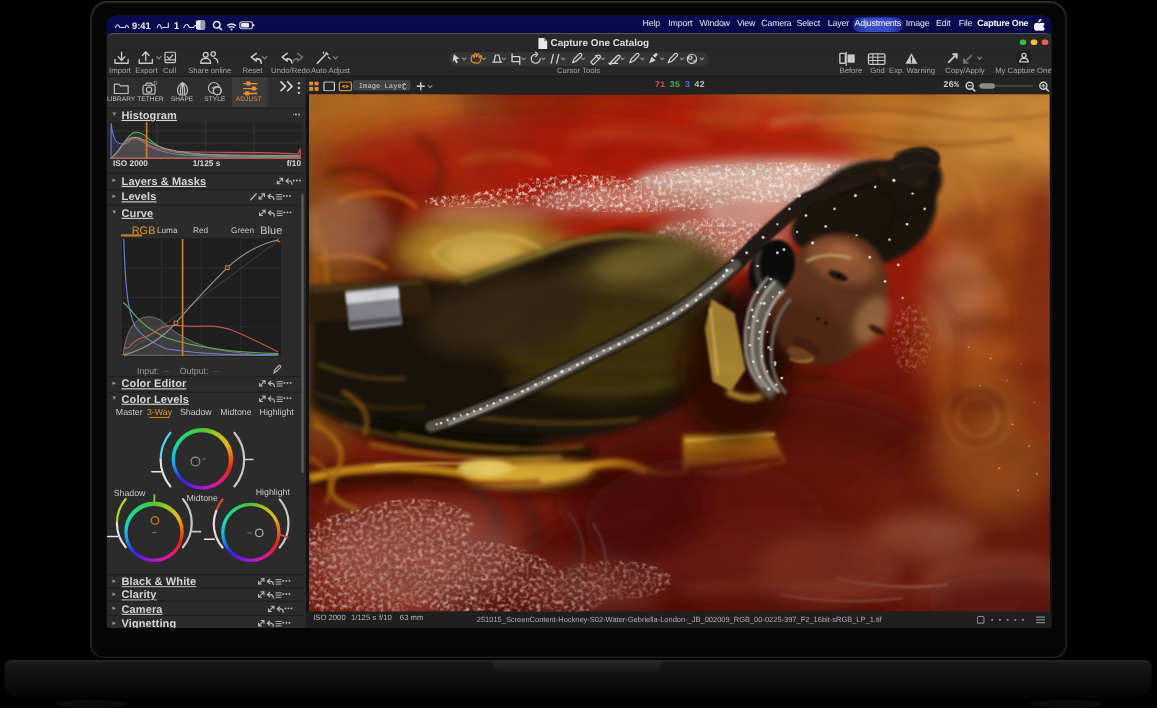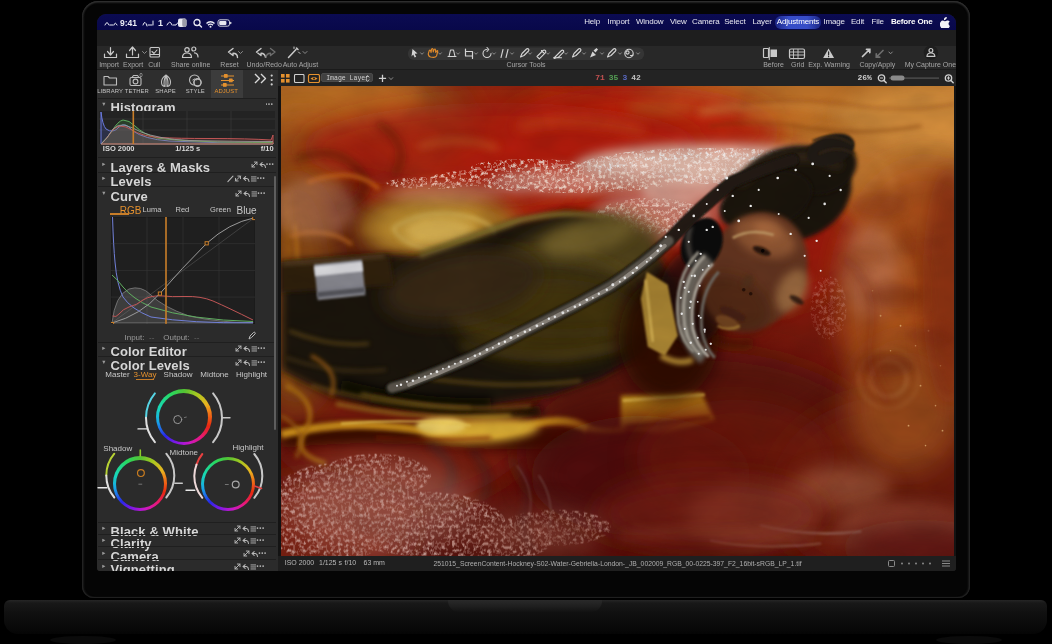--- a/index.html
+++ b/index.html
@@ -31,21 +31,21 @@
 #toolbar{position:absolute;left:0;top:32px;width:859px;height:24px;background:#282828;
   border-bottom:1px solid #1b1b1b;}
 .tlab{position:absolute;font-size:7px;color:#a6a6a6;white-space:nowrap;transform:translateX(-50%);top:15px;}
 
 #tabrow{position:absolute;left:0;top:56px;width:181px;height:27.5px;background:#2e2e2e;}
 #viewtools{position:absolute;left:181px;top:56px;width:678px;height:15.5px;background:#232323;font-family:Liberation Mono, monospace;}
 .ttab{position:absolute;top:0;height:27.5px;text-align:center;font-size:5.9px;letter-spacing:0.1px;color:#c2c2c2;}
 
 #panel{position:absolute;left:0;top:83.5px;width:181px;height:473.5px;background:#2b2b2b;font-size:9px;color:#d2d2d2;}
 .sech{position:absolute;left:1.5px;width:178px;height:13px;border-top:1px solid #1f1f1f;}
-.sech .nm{position:absolute;left:12.5px;top:1.5px;font-size:13px;font-weight:700;color:#d6d6d6;letter-spacing:.1px;}
+.sech .nm{position:absolute;left:12.5px;top:1.5px;font-size:10px;font-weight:700;color:#d6d6d6;letter-spacing:.1px;text-decoration:underline;}
 .sech .chv{position:absolute;left:3.5px;top:1.5px;font-size:7px;color:#9a9a9a;transform:scale(.9);}
 .hicons{position:absolute;top:2.5px;height:9px;display:flex;gap:3.5px;align-items:center;transform:scale(.88);transform-origin:left top;}
 
 #viewer{position:absolute;left:181px;top:71.5px;width:678px;height:470.5px;background:#131313;}
 #photo{position:absolute;left:3px;top:0;width:673.5px;height:470.5px;}
 #statusbar{position:absolute;left:181px;top:542px;width:678px;height:15px;background:#1f1f1f;
   font-size:7px;color:#b9b9b9;}
 .wheel{position:absolute;border-radius:50%;background:conic-gradient(#52c234 0deg,#a8c820 30deg,#e8b520 60deg,#f07818 80deg,#e82810 110deg,#e8187a 140deg,#c818c8 170deg,#7a18e8 200deg,#2828e8 225deg,#18a8e8 260deg,#18d8b8 290deg,#28d860 330deg,#52c234 360deg);}
 .hole{position:absolute;border-radius:50%;background:#2b2b2b;}
 </style>
@@ -84,24 +84,34 @@
       <div class="mi" style="left:553.2px;transform:translateX(-50%)">Window</div>
       <div class="mi" style="left:581.8px;transform:translateX(-50%)">View</div>
       <div class="mi" style="left:609.3px;transform:translateX(-50%)">Camera</div>
       <div class="mi" style="left:638.3px;transform:translateX(-50%)">Select</div>
       <div class="mi" style="left:665.6px;transform:translateX(-50%)">Layer</div>
       <div class="abs" style="left:678px;top:1.5px;width:46px;height:13px;background:linear-gradient(90deg,rgba(62,90,230,0.35),rgba(70,100,240,0.75) 30%,rgba(70,100,240,0.75) 70%,rgba(62,90,230,0.35));border-radius:6px"></div>
       <div class="mi" style="left:701.5px;transform:translateX(-50%);color:#fff">Adjustments</div>
       <div class="mi" style="left:737.7px;transform:translateX(-50%)">Image</div>
       <div class="mi" style="left:761px;transform:translateX(-50%)">Edit</div>
       <div class="mi" style="left:781.2px;transform:translateX(-50%)">File</div>
-      <div class="mi" style="left:815.2px;transform:translateX(-50%);font-weight:700;color:#fff">Before One</div>
+      <div class="mi" style="left:815.2px;transform:translateX(-50%);font-weight:700;color:#fff">Capture One</div>
       <svg class="abs" style="left:843px;top:3px" width="10" height="11" viewBox="0 0 12 14">
         <path fill="#f2f2f6" d="M8.2 0 q0.3 1.8 -0.9 3 q-1.2 1.2 -2.6 1 q-0.2 -1.7 0.9 -2.9 q1.1 -1.2 2.6 -1.1z M9.4 4.6 q1.7 0 2.6 1.4 q-1.5 0.9 -1.5 2.6 q0 1.9 1.7 2.7 q-0.5 1.4 -1.2 2.3 q-0.9 1.3 -2 1.3 q-1 0 -1.6 -0.6 q-0.7 -0.4 -1.5 -0.4 q-0.8 0 -1.5 0.4 q-0.7 0.6 -1.5 0.6 q-1.1 0 -2.1 -1.4 q-1.3 -1.8 -1.3 -4.2 q0 -2.2 1.1 -3.4 q1 -1.3 2.6 -1.3 q0.8 0 1.8 0.5 q0.6 0.3 0.9 0.3 q0.3 0 1 -0.4 q1.2 -0.5 2.5 -0.4z"></path>
       </svg>
+    </div>
+    <div id="titlebar">
+      <svg class="abs" style="left:392px;top:3px" width="9" height="11" viewBox="0 0 9 11">
+        <path d="M0.5 0.5 h5 l3 3 v7 h-8 z" fill="#e8e8e8"></path>
+        <path d="M5.5 0.5 l3 3 h-3 z" fill="#9a9a9a"></path>
+      </svg>
+      <div class="abs" style="left:404px;top:3px;font-size:9px;font-weight:700;color:#dedede">Capture One Catalog</div>
+      <div class="tl" style="left:830.7px;background:#30c043"></div>
+      <div class="tl" style="left:840.7px;background:#fdbc30"></div>
+      <div class="tl" style="left:850.7px;background:#fc5b50"></div>
     </div>
     <div id="toolbar">
       <svg class="abs" style="left:0;top:0" width="859" height="24" viewBox="0 0 859 24">
         <g stroke="#c9c9c9" fill="none" stroke-width="1.2" stroke-linecap="round" stroke-linejoin="round">
 
           <path d="M13.5 1.5 v7 M10.5 5.5 l3 3.5 3 -3.5 M7.5 8 v3.5 h12 v-3.5"></path>
 
           <path d="M35.5 9 v-7 M32.5 4.5 l3 -3.5 3 3.5 M29.5 8 v3.5 h12 v-3.5"></path>
 
           <g stroke-width="1.1">

